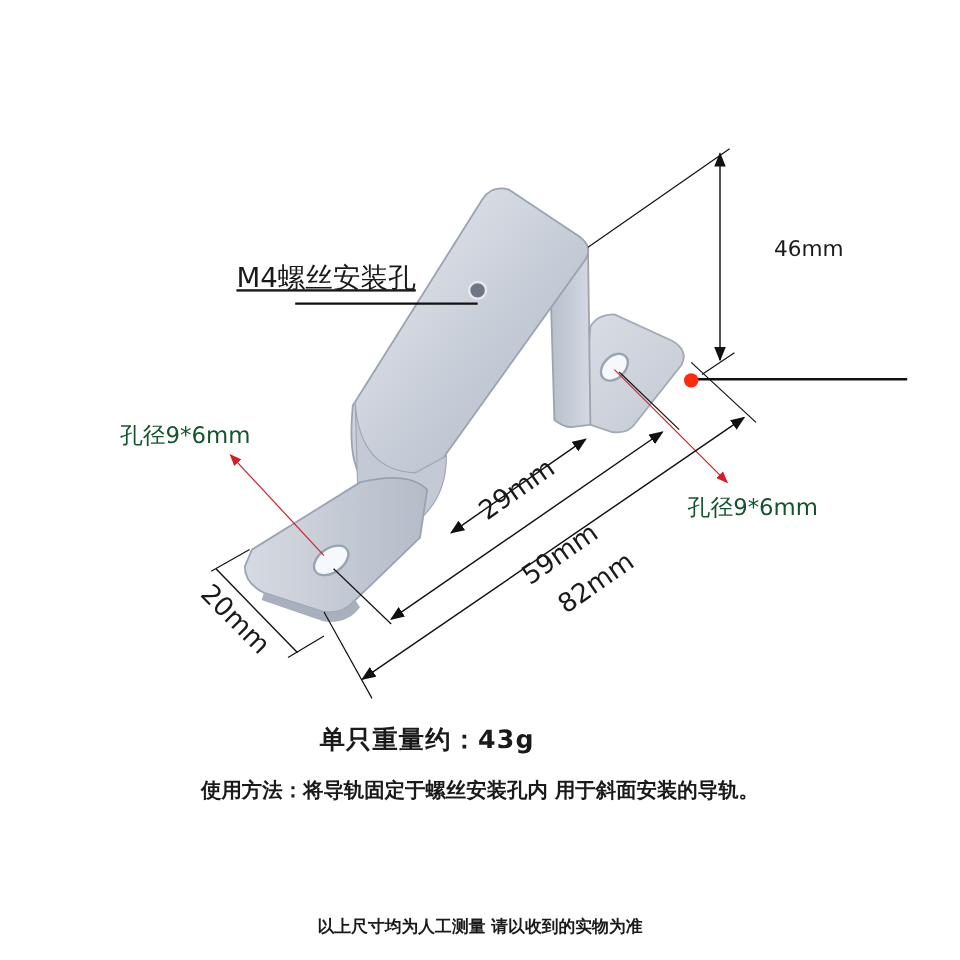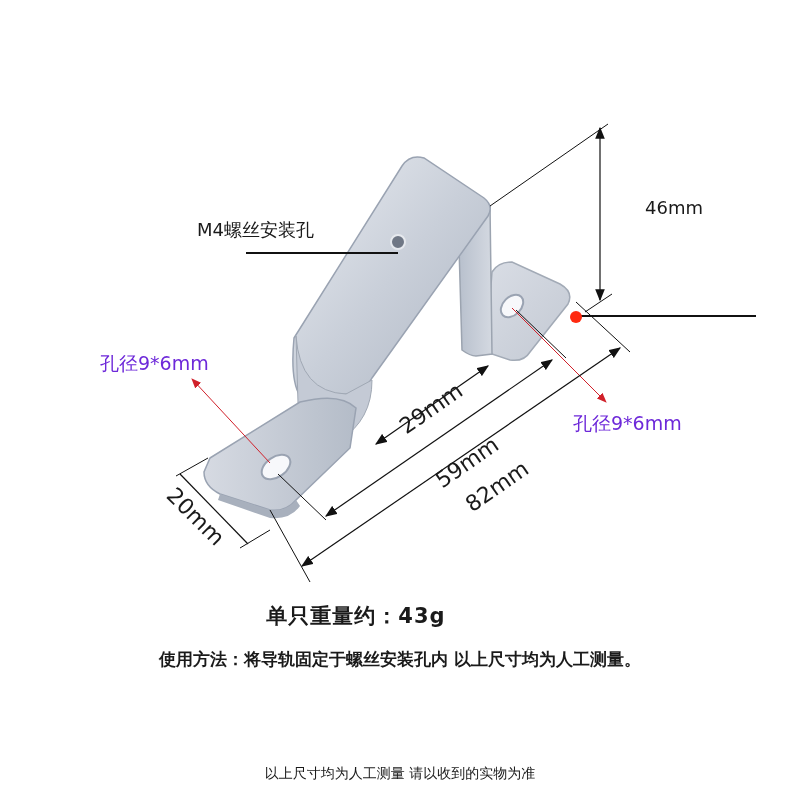--- a/index.html
+++ b/index.html
@@ -1,25 +1,25 @@
 <!DOCTYPE html>
 <html><head>
   <meta charset="utf-8">
   <style>
     html, body { margin: 0; padding: 0; background: #ffffff; }
     body { width: 800px; height: 800px; position: relative; overflow: hidden;
            font-family: "DejaVu Sans", "Liberation Sans", sans-serif; color: #111; }
     #stage { position: absolute; left: 0; top: 0; width: 800px; height: 800px; }
     .lbl { position: absolute; white-space: nowrap; line-height: 1; }
     .dark { color: #1a1a1a; }
-    .red { color: #6d28d9; text-align: right; }
+    .red { color: #14532d; text-align: right; }
     .rot { transform-origin: left top; }
     #weight { left: 0; width: 712px; top: 606px; text-align: center; font-size: 21px; font-weight: bold; letter-spacing: 1px; }
     #usage  { left: 0; width: 800px; top: 651px; text-align: center; font-size: 17px; font-weight: bold; }
-    #note   { left: 0; width: 800px; top: 766px; text-align: center; font-size: 14px; font-weight: normal; }
+    #note   { left: 0; width: 800px; top: 766px; text-align: center; font-size: 14px; font-weight: bold; }
   </style>
 </head>
 <body>
 
 <div id="stage">
   <svg width="800" height="800" viewBox="0 0 800 800">
     <defs>
       <linearGradient id="gSlope" x1="0" y1="0" x2="1" y2="1">
         <stop offset="0" stop-color="#e9ecf1"></stop>
         <stop offset="0.5" stop-color="#c9cfd9"></stop>
@@ -86,26 +86,26 @@
 
     <line x1="302" y1="566" x2="620" y2="348" stroke="#111" stroke-width="1.2" marker-start="url(#arrowK)" marker-end="url(#arrowK)"></line>
     <line x1="270" y1="510" x2="310" y2="582" stroke="#111" stroke-width="1"></line>
 
     <line x1="180" y1="474" x2="248" y2="544" stroke="#111" stroke-width="1.2"></line>
     <line x1="176" y1="476" x2="208" y2="458" stroke="#111" stroke-width="1"></line>
     <line x1="240" y1="548" x2="270" y2="530" stroke="#111" stroke-width="1"></line>
   </svg>
 
   
-  <div class="lbl dark" style="left:197px; top:221px; font-size:18px;">M4螺丝安装孔</div>
+  <div class="lbl dark" style="left:197px; top:221px; font-size:23px;text-decoration:underline;">M4螺丝安装孔</div>
   <div class="lbl red" style="left:100px; top:354px; font-size:19px;">孔径9*6mm</div>
   <div class="lbl red" style="left:573px; top:414px; font-size:19px;">孔径9*6mm</div>
   <div class="lbl dark" style="left:607px; top:199px; font-size:18px;margin-left:38px;">46mm</div>
 
   <div class="lbl dark rot" style="left:396px; top:420px; font-size:22px; transform: rotate(-35deg);">29mm</div>
   <div class="lbl dark rot" style="left:432px; top:474px; font-size:22px; transform: rotate(-35deg);">59mm</div>
   <div class="lbl dark rot" style="left:462px; top:498px; font-size:22px; transform: rotate(-35deg);">82mm</div>
   <div class="lbl dark rot" style="left:178px; top:484px; font-size:22px; transform: rotate(45deg);">20mm</div>
 
   <div id="weight" class="lbl dark">单只重量约：43g</div>
-  <div id="usage" class="lbl dark">使用方法：将导轨固定于螺丝安装孔内 以上尺寸均为人工测量。</div>
+  <div id="usage" class="lbl dark">使用方法：将导轨固定于螺丝安装孔内 用于斜面安装的导轨。</div>
   <div id="note" class="lbl dark">以上尺寸均为人工测量 请以收到的实物为准</div>
 </div>
 
 </body></html>

